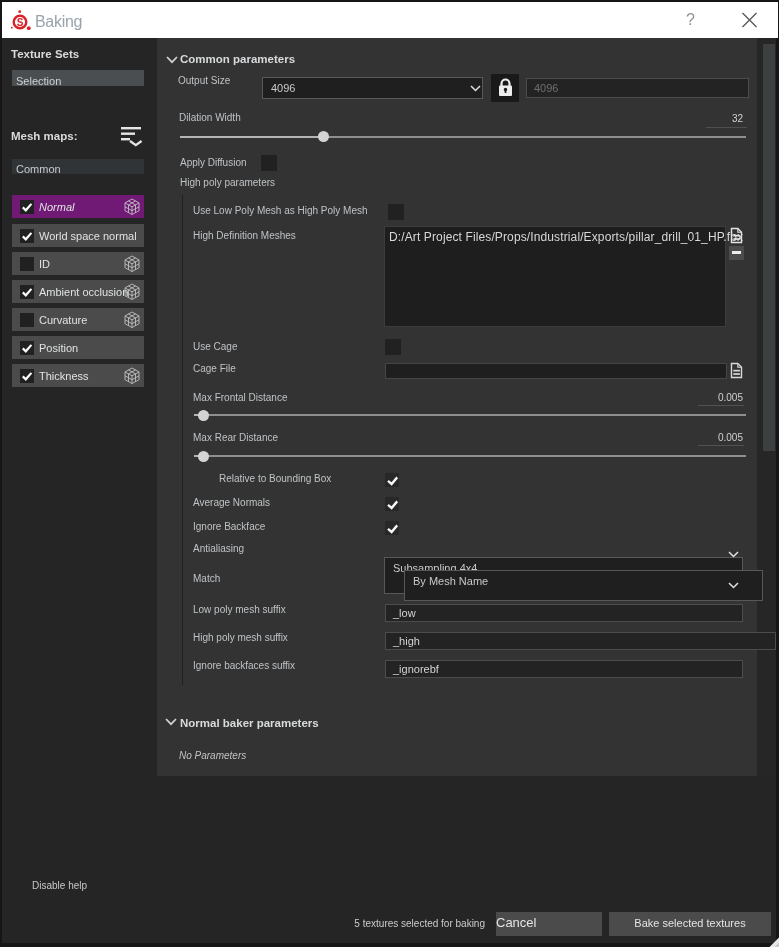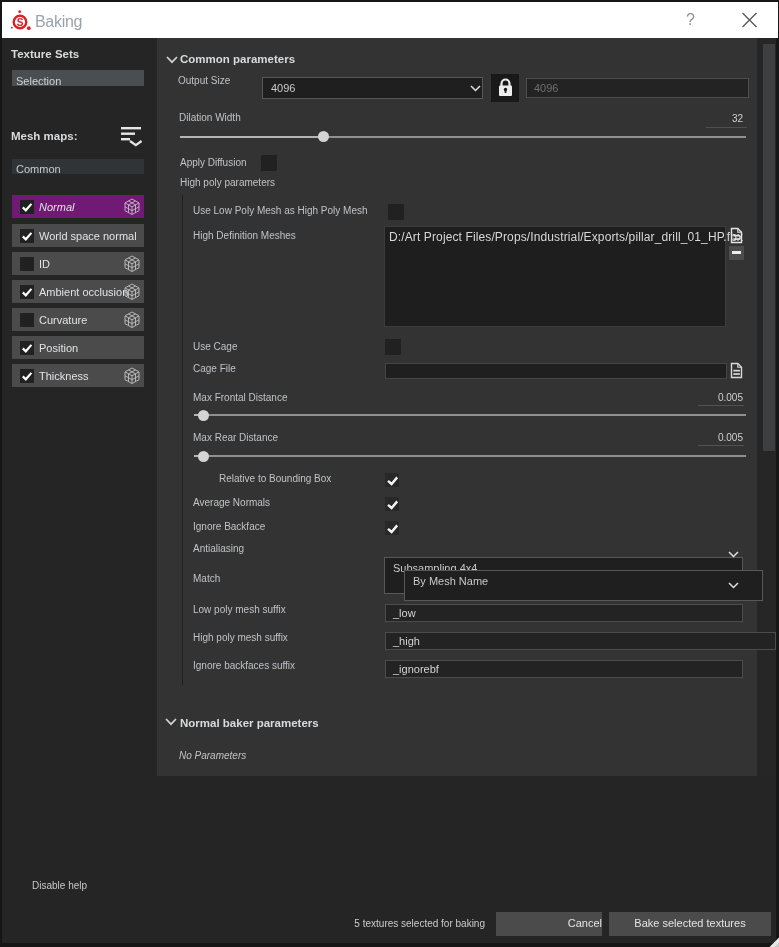--- a/index.html
+++ b/index.html
@@ -253,19 +253,19 @@
   <div class="field" style="left:385px;top:660px;width:358px;height:18px;line-height:16px;padding-left:7px;">_ignorebf</div>
 
   <svg class="abs" style="left:165px;top:718px;" width="13" height="8" viewBox="0 0 13 8">
     <path d="M1 1 L6 6.2 L11 1" stroke="#d2d2d2" stroke-width="1.7" fill="none"></path>
   </svg>
   <div class="hdr" style="left:180px;top:716px;">Normal baker parameters</div>
   <div class="lbl" style="left:179px;top:749px;font-style:italic;color:#c2c2c2;">No Parameters</div>
 
   <div class="lbl" style="left:24px;top:879px;color:#c8c8c8;margin-left:8px;">Disable help</div>
   <div class="lbl" style="left:300px;top:917px;width:185px;text-align:right;color:#cccccc;">5 textures selected for baking</div>
-  <div class="abs" style="left:496px;top:912px;width:106px;height:24px;background:#4b4b4b;font-size:11px;color:#e4e4e4;text-align:right;line-height:22px;">Cancel</div>
+  <div class="abs" style="left:496px;top:912px;width:106px;height:24px;background:#4b4b4b;font-size:13px;color:#e4e4e4;text-align:left;line-height:22px;">Cancel</div>
   <div class="abs" style="left:609px;top:912px;width:162px;height:24px;background:#4b4b4b;font-size:11px;color:#e4e4e4;text-align:center;line-height:22px;">Bake selected textures</div>
   <svg class="abs" style="left:766px;top:934px;" width="13" height="13" viewBox="0 0 13 13">
     <polygon points="13,3.5 13,13 3.5,13" fill="#e8e8e6"></polygon>
     <polygon points="13,8.5 13,13 8.5,13" fill="#c9c9c7"></polygon>
   </svg>
 </div>
 
 </body></html>

